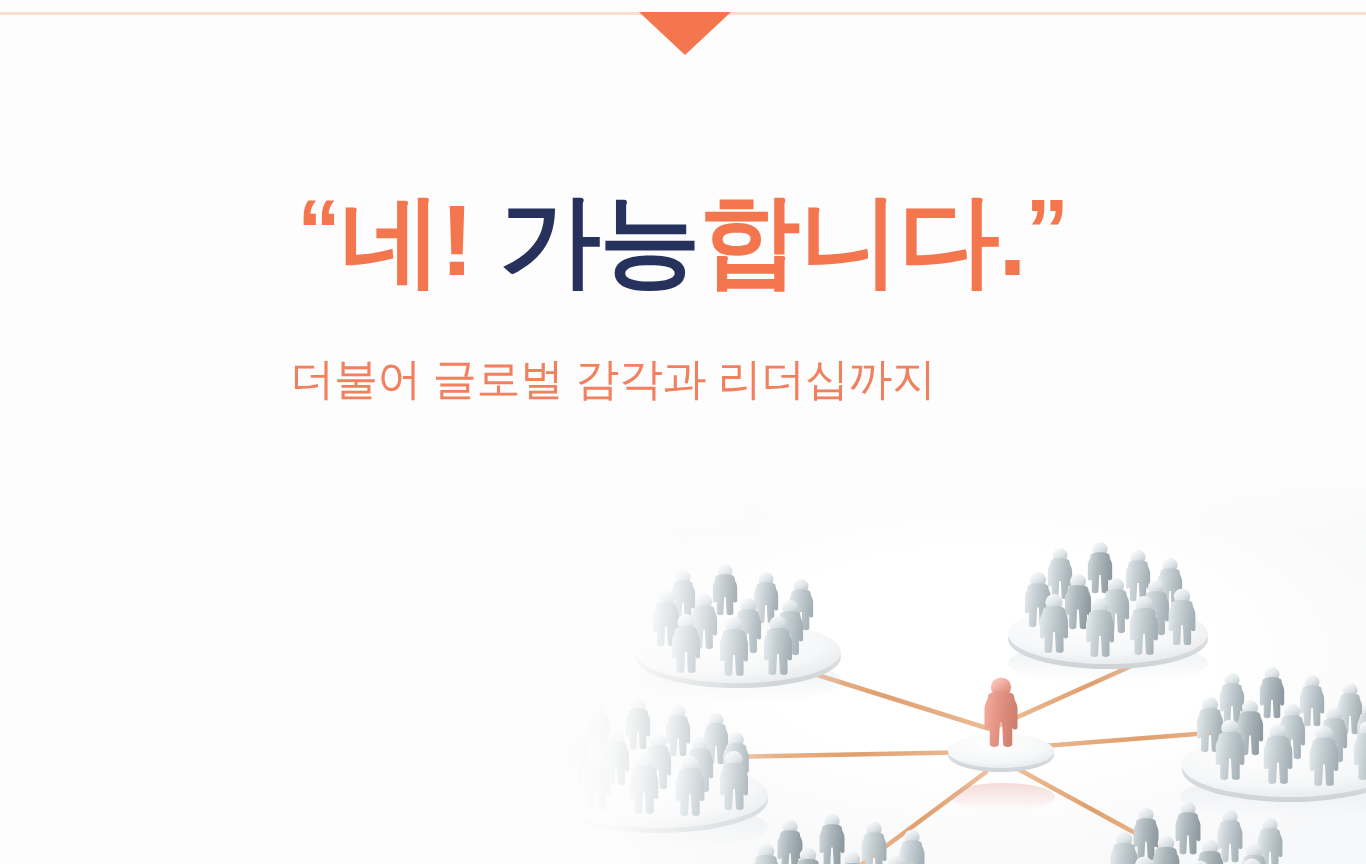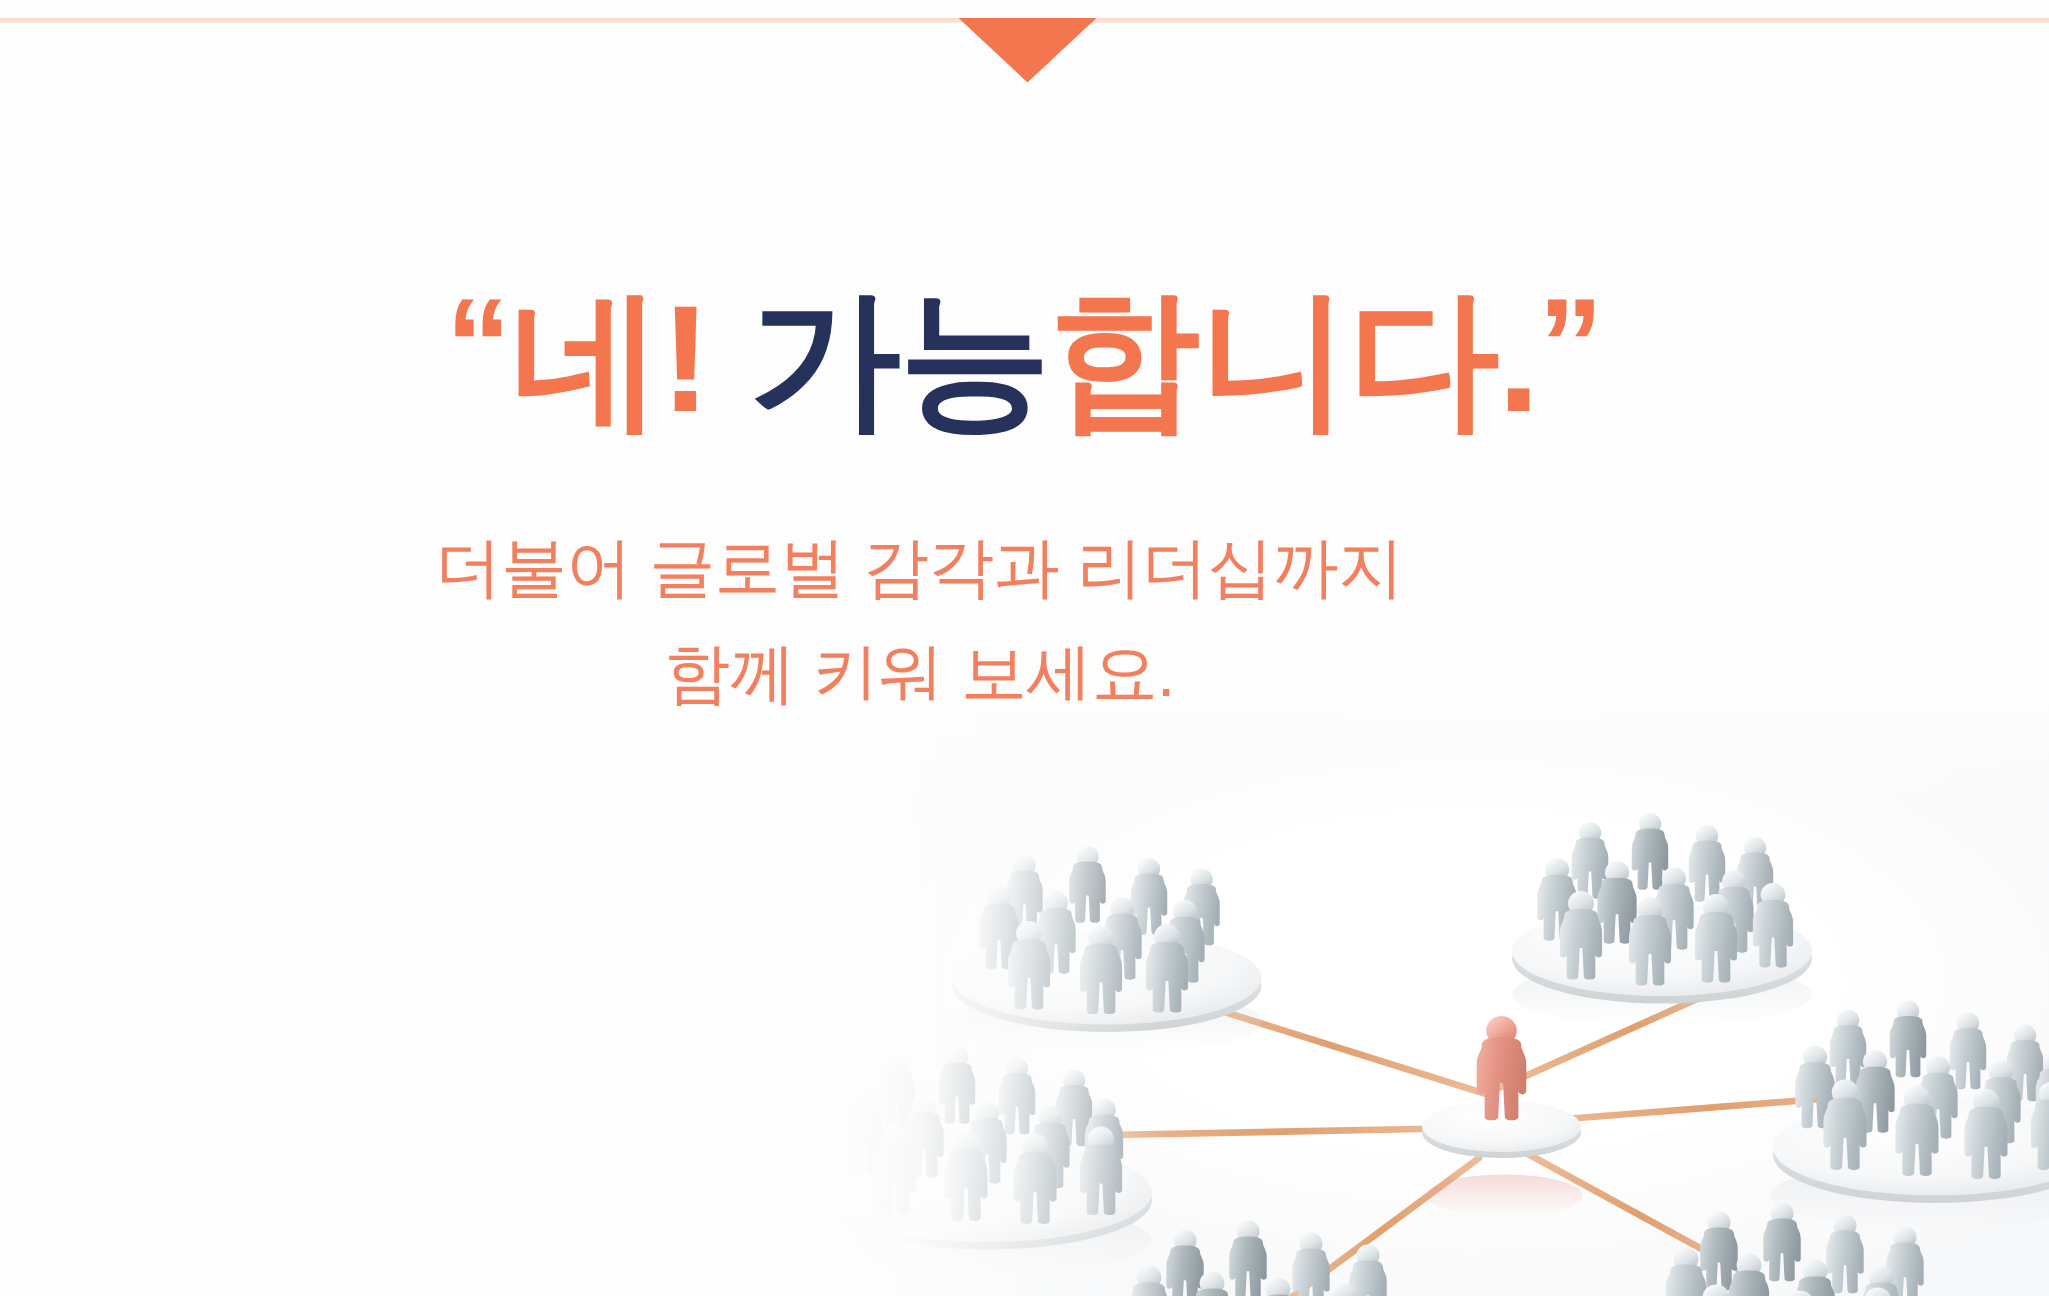--- a/index.html
+++ b/index.html
@@ -119,21 +119,20 @@
 <div class="page">
 
   <div class="top-rule"></div>
 
   <div class="pointer-triangle"></div>
 
   <h1 class="headline"><span class="quote">“</span><span class="seg-accent">네!</span><span> </span><span class="seg-navy">가능</span><span class="seg-accent">합니다.</span><span class="quote">”</span></h1>
 
   <p class="subtitle">
     <span class="sub-line">더불어 글로벌 감각과 리더십까지</span>
-    <span class="sub-line">함께 키워 보세요.</span>
   </p>
 
   <div class="network-figure">
     <div class="fig-stage"></div>
 
     <svg class="svg-art" viewBox="0 0 818 409" xmlns="http://www.w3.org/2000/svg">
       <defs>
 
         <linearGradient id="gBody" x1="0" y1="0" x2="1" y2="0.2">
           <stop offset="0%" stop-color="#e9edef"></stop>

